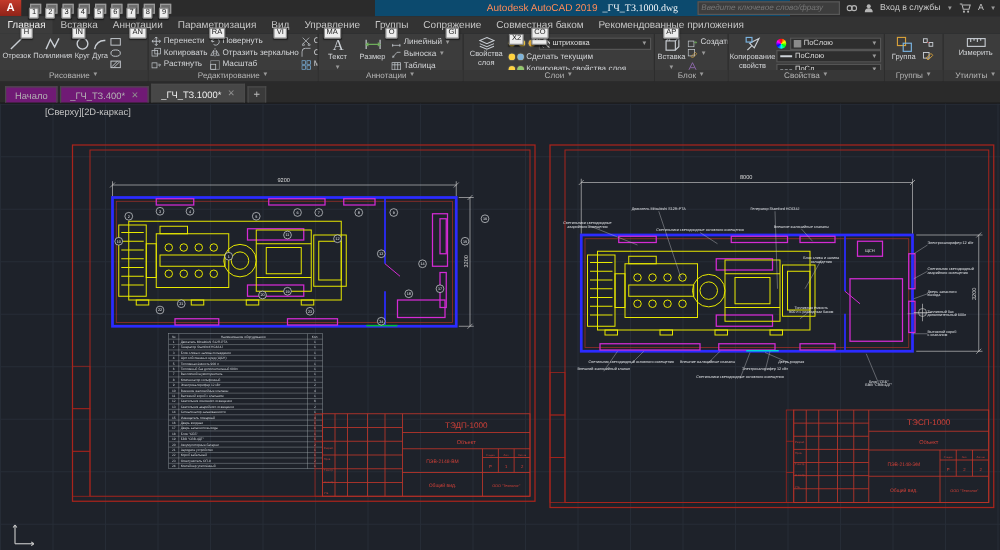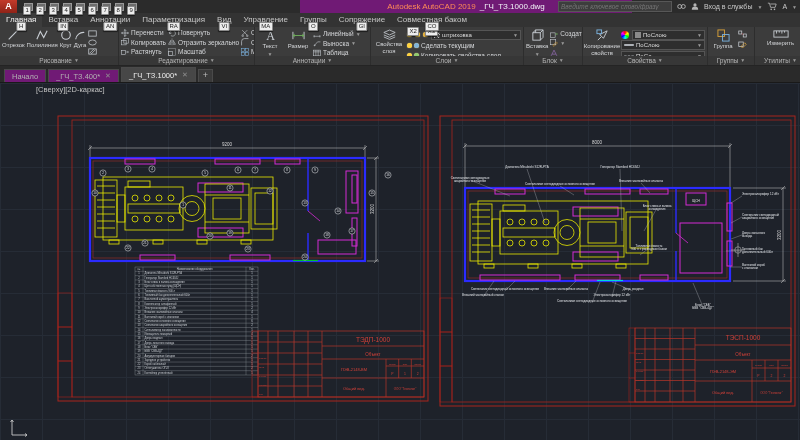--- a/index.html
+++ b/index.html
@@ -11,24 +11,24 @@
   .titlebar{height:13px;background:#2b2b2b;position:relative;display:flex;align-items:center;flex:none;}
   .appbtn{width:17px;height:13px;background:linear-gradient(#c33a2a,#8f2318);color:#fff;
           font-weight:bold;font-size:9px;text-align:center;line-height:13px;flex:none;}
   .qat{display:flex;align-items:center;gap:3px;margin-left:6px;position:relative;}
   .qat-btn{position:relative;width:10px;height:11px;display:flex;align-items:center;justify-content:center;}
   .qat-glyph{width:7px;height:6px;border:1px solid #9a9a9a;background:#6d6d6d;display:block;}
   .keytip{position:absolute;background:#ededed;color:#1a1a1a;font-size:6px;line-height:7px;
           padding:0 1.5px;border:1px solid #8a8a8a;border-radius:1px;
           box-shadow:0 1px 1px rgba(0,0,0,.55);z-index:40;white-space:nowrap;}
   .qat-keytip{top:5px;left:0;}
-  .titleband{position:absolute;left:300px;top:0;width:332px;height:13px;background:#701a75;
+  .titleband{position:absolute;left:300px;top:0;width:332px;height:13px;background:#0c4a6e;
              display:flex;align-items:center;justify-content:center;gap:4px;font-size:8px;}
   .tb-product{color:#ff8b57;}
-  .tb-file{color:#f2f5f8;}
+  .tb-file{color:#f2f5f8;font-family:Liberation Serif, serif;}
   .title-right{position:absolute;right:3px;top:0;height:13px;display:flex;align-items:center;gap:5px;}
   .searchbox{width:108px;height:9px;background:#3d3d3d;border:1px solid #575757;
              font-size:6.5px;font-style:italic;color:#a7a7a7;padding:0 2px;font-family:"Liberation Sans",sans-serif;}
   .tr-label{font-size:7px;color:#c9c9c9;white-space:nowrap;}
   .caret-s{font-size:5px;color:#9a9a9a;}
 
   
   .rtabs{height:14px;background:#333333;display:flex;align-items:stretch;flex:none;position:relative;z-index:30;}
   .rtab{position:relative;padding:0 6px;font-size:8px;line-height:14px;color:#c6c6c6;white-space:nowrap;}
   .rtab.active{background:#3c3c3c;color:#efefef;}
@@ -149,20 +149,21 @@
   <div class="rtabs">
     <div class="rtab active"><span>Главная</span><span class="keytip">H</span></div>
     <div class="rtab"><span>Вставка</span><span class="keytip">IN</span></div>
     <div class="rtab"><span>Аннотации</span><span class="keytip">AN</span></div>
     <div class="rtab"><span>Параметризация</span><span class="keytip">RA</span></div>
     <div class="rtab"><span>Вид</span><span class="keytip">VI</span></div>
     <div class="rtab"><span>Управление</span><span class="keytip">MA</span></div>
     <div class="rtab"><span>Группы</span><span class="keytip">O</span></div>
     <div class="rtab"><span>Сопряжение</span><span class="keytip">GI</span></div>
     <div class="rtab"><span>Совместная баком</span><span class="keytip">CO</span></div>
+    <div class="rtab"><span>Рекомендованные приложения</span><span class="keytip">AP</span></div>
   </div>
 
   <div class="ribbon">
 
     <div class="panel" style="width:118px">
       <div class="pbody">
         <div class="bb">
           <svg class="ic" width="12" height="12" viewBox="0 0 14 14">
               <line x1="2" y1="12" x2="12" y2="2" stroke="#c8cdd3" stroke-width="1.3"></line>
             </svg>

